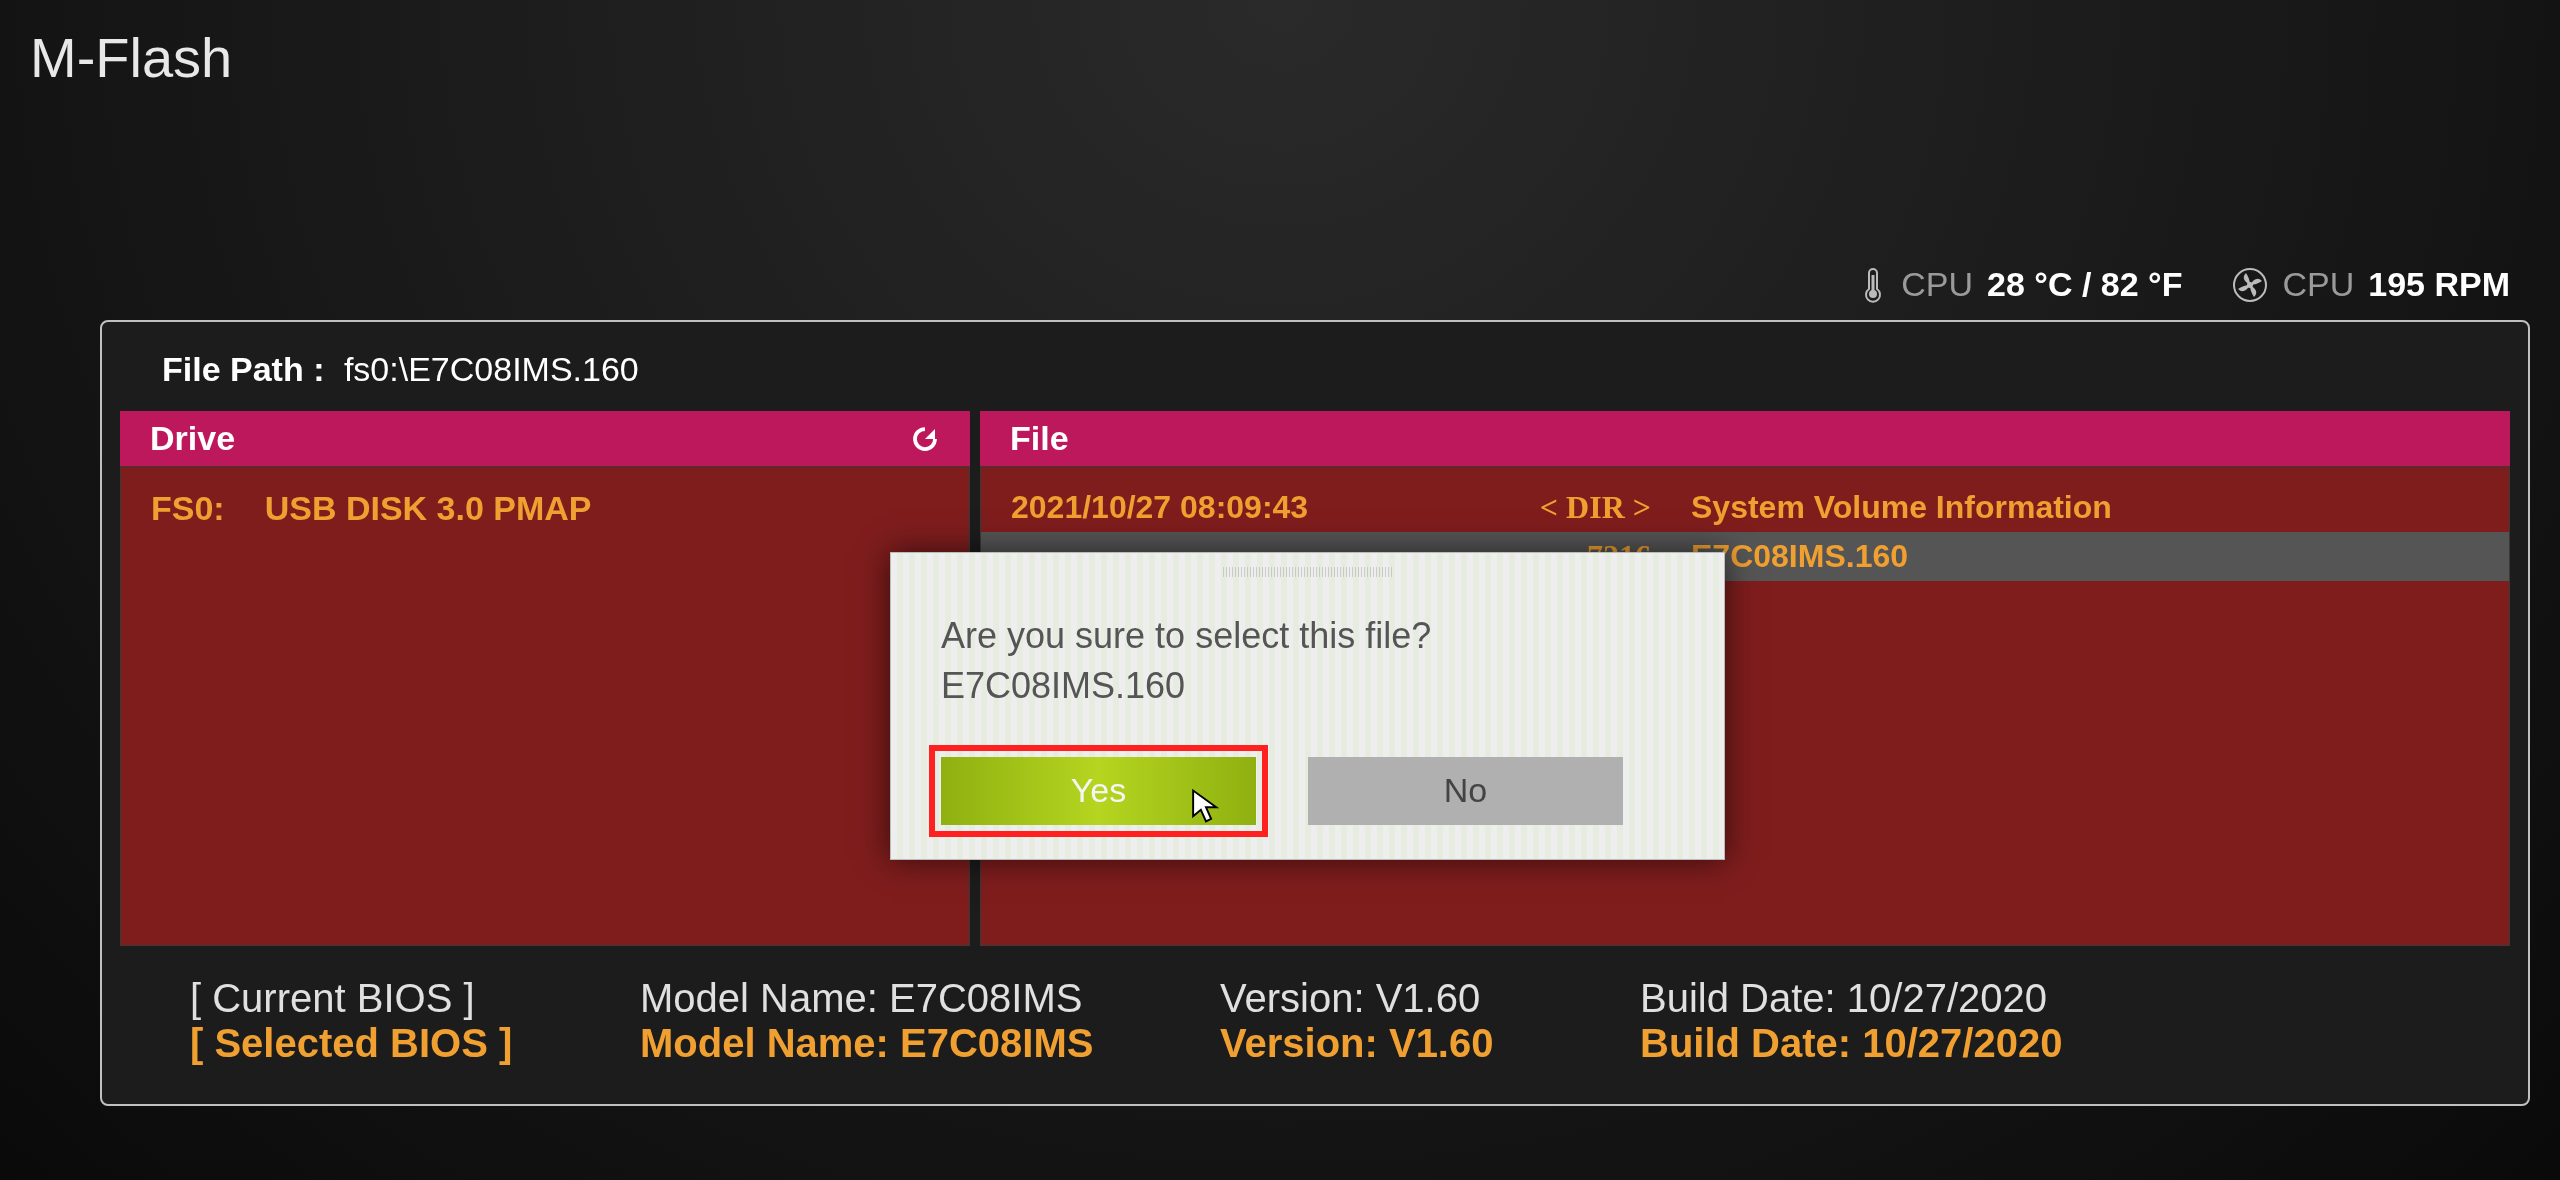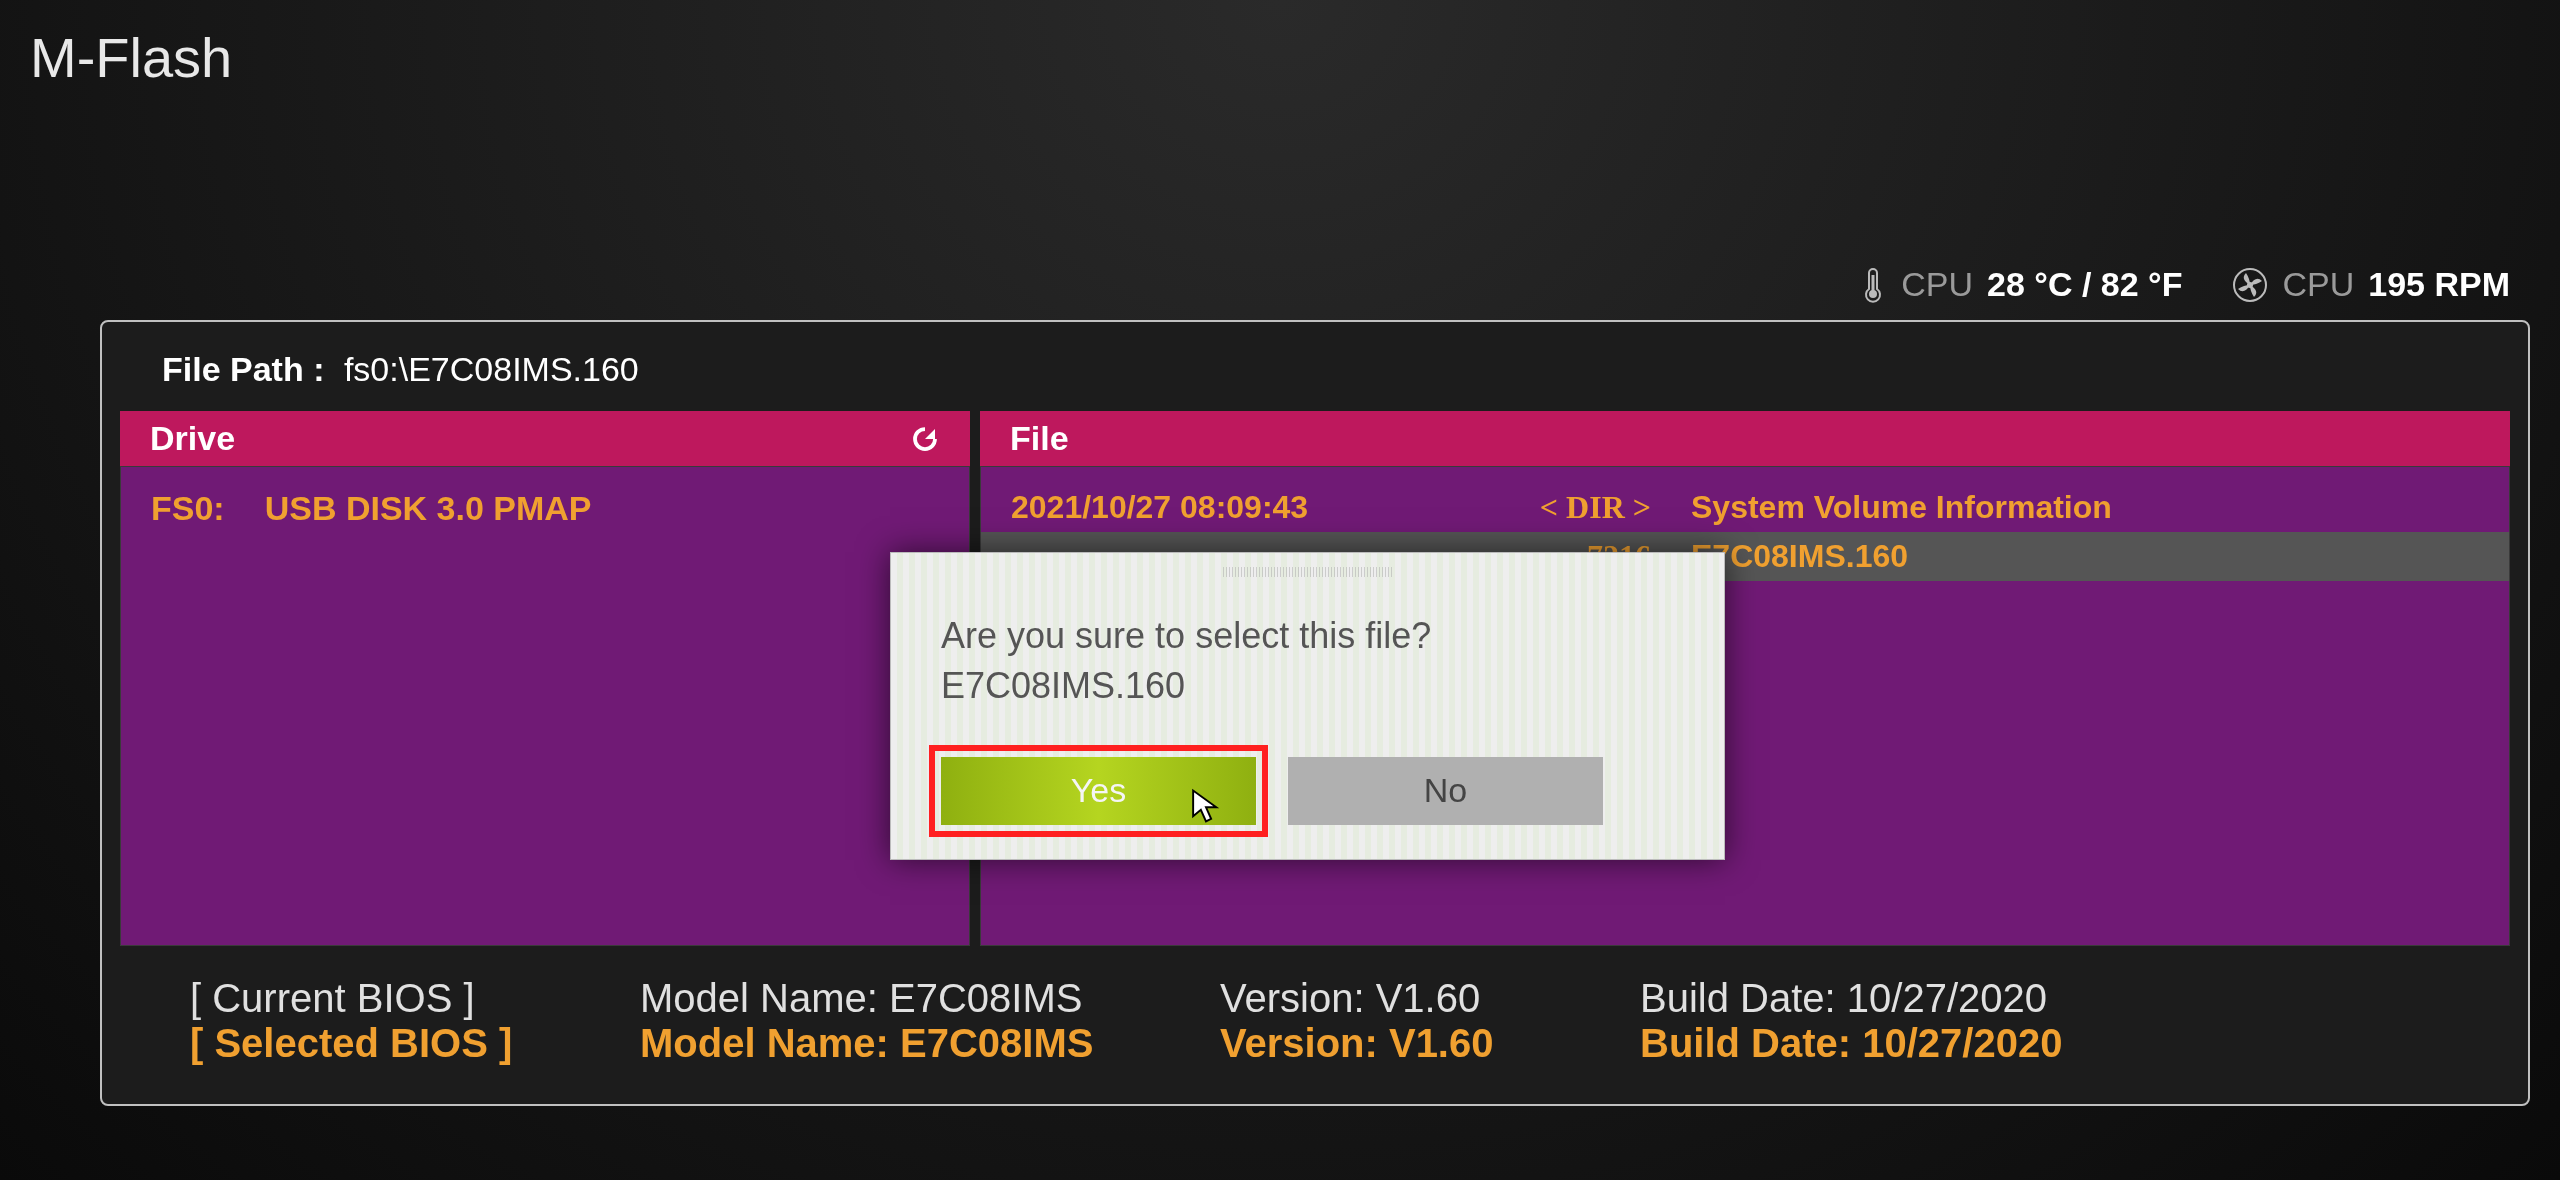--- a/index.html
+++ b/index.html
@@ -84,21 +84,21 @@
       align-items: center;
       justify-content: space-between;
     }
     .refresh-icon {
       display: inline-flex;
       align-items: center;
       justify-content: center;
       cursor: pointer;
     }
     .pane-body {
-      background: #701a75;
+      background: #7f1d1d;
       height: 480px;
       border: 1px solid #3a3a3a;
       overflow: hidden;
     }
     .drive-row {
       display: flex;
       gap: 40px;
       padding: 22px 30px;
       font-size: 34px;
       color: #f0a030;
@@ -154,21 +154,21 @@
     }
     .dialog-text {
       color: #555;
       font-size: 36px;
       line-height: 1.4;
       margin-bottom: 45px;
       margin-top: 18px;
     }
     .dialog-buttons {
       display: flex;
-      gap: 32px;
+      gap: 52px;
     }
     .dlg-btn {
       width: 315px;
       height: 68px;
       font-size: 34px;
       display: flex;
       align-items: center;
       justify-content: center;
       cursor: pointer;
       position: relative;

